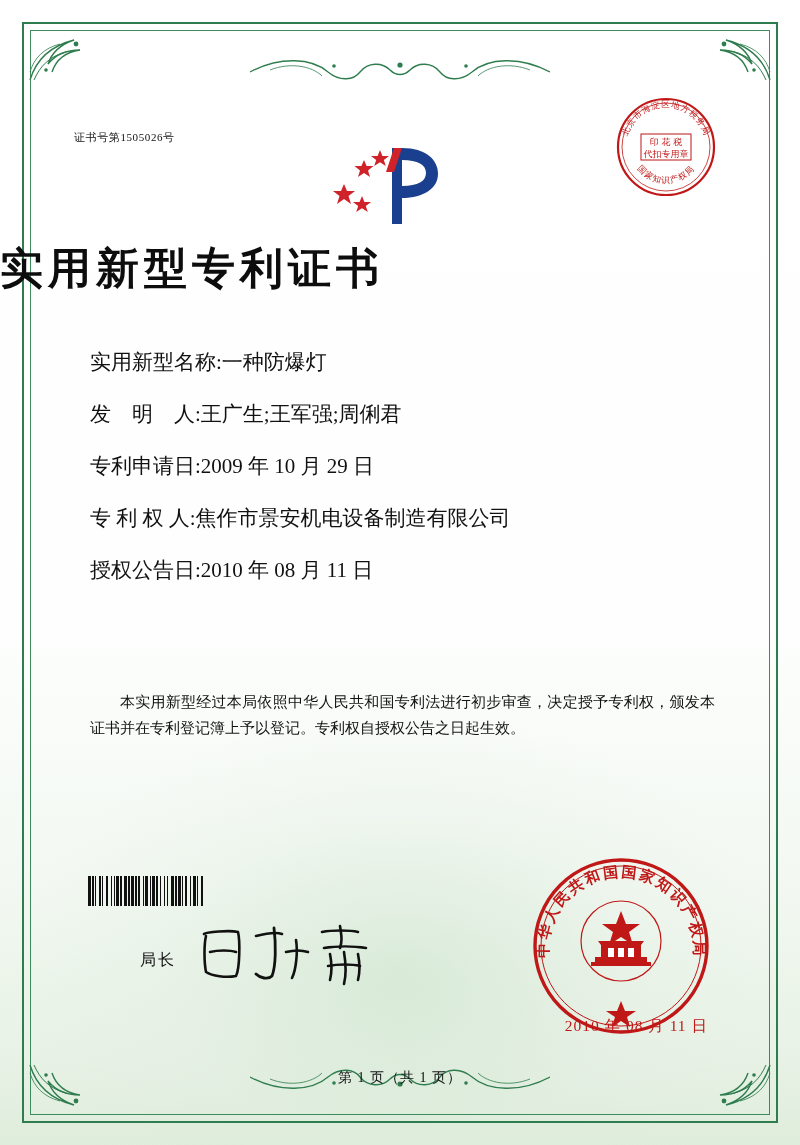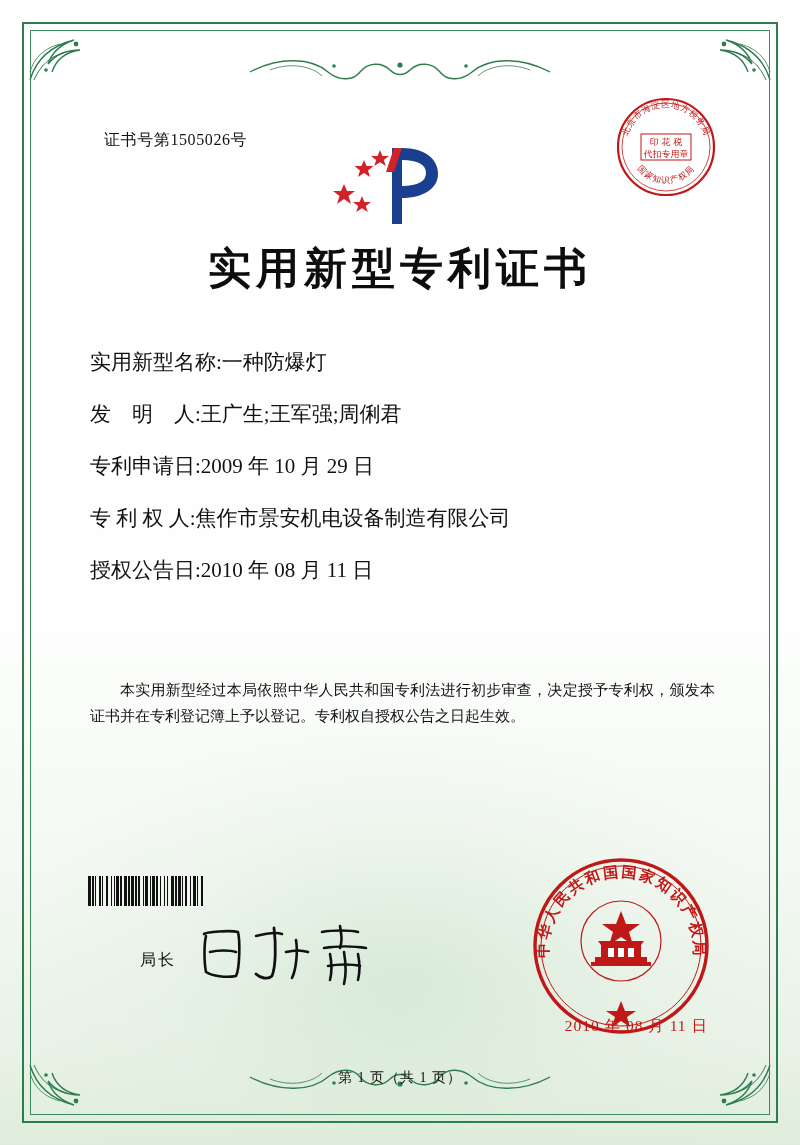--- a/index.html
+++ b/index.html
@@ -59,44 +59,43 @@
     width: 300px; height: 42px;
     color: #2f7d4e;
     transform: scaleY(-1);
   }
   .bottom-flourish svg { width: 100%; height: 100%; display: block; }
 
   
   .cert-no {
     position: absolute;
     left: 74px; top: 130px;
-    font-size: 16px;
+    font-size: 11px;
     color: #111;
     letter-spacing: 0.6px;
     white-space: nowrap;
-    margin-left: 30px;
   }
   .logo {
     position: absolute;
     left: 330px; top: 138px;
     width: 120px; height: 92px;
   }
   .logo svg { width: 100%; height: 100%; display: block; }
 
   .tax-stamp {
     position: absolute;
     right: 82px; top: 95px;
     width: 104px; height: 104px;
   }
   .tax-stamp svg { width: 100%; height: 100%; display: block; }
 
   .title {
     position: absolute;
     left: 0; right: 0; top: 240px;
-    text-align: center;
+    text-align: left;
     font-family: "DejaVu Serif", "Liberation Serif", serif;
     font-size: 43px;
     font-weight: bold;
     letter-spacing: 5px;
     color: #0d0d0d;
   }
 
   
   .fields {
     position: absolute;
@@ -123,21 +122,21 @@
   .body-text {
     position: absolute;
     left: 90px; top: 678px;
     width: 625px;
     font-size: 15px;
     color: #111;
     line-height: 1.72;
     text-align: justify;
   }
   .body-text p {
-    margin: 0 0 2px 0;
+    margin: 12px 0 2px 0;
     text-indent: 2em;
   }
 
   
   .barcode {
     position: absolute;
     left: 88px; top: 876px;
     width: 250px; height: 30px;
     display: flex;
     align-items: stretch;

